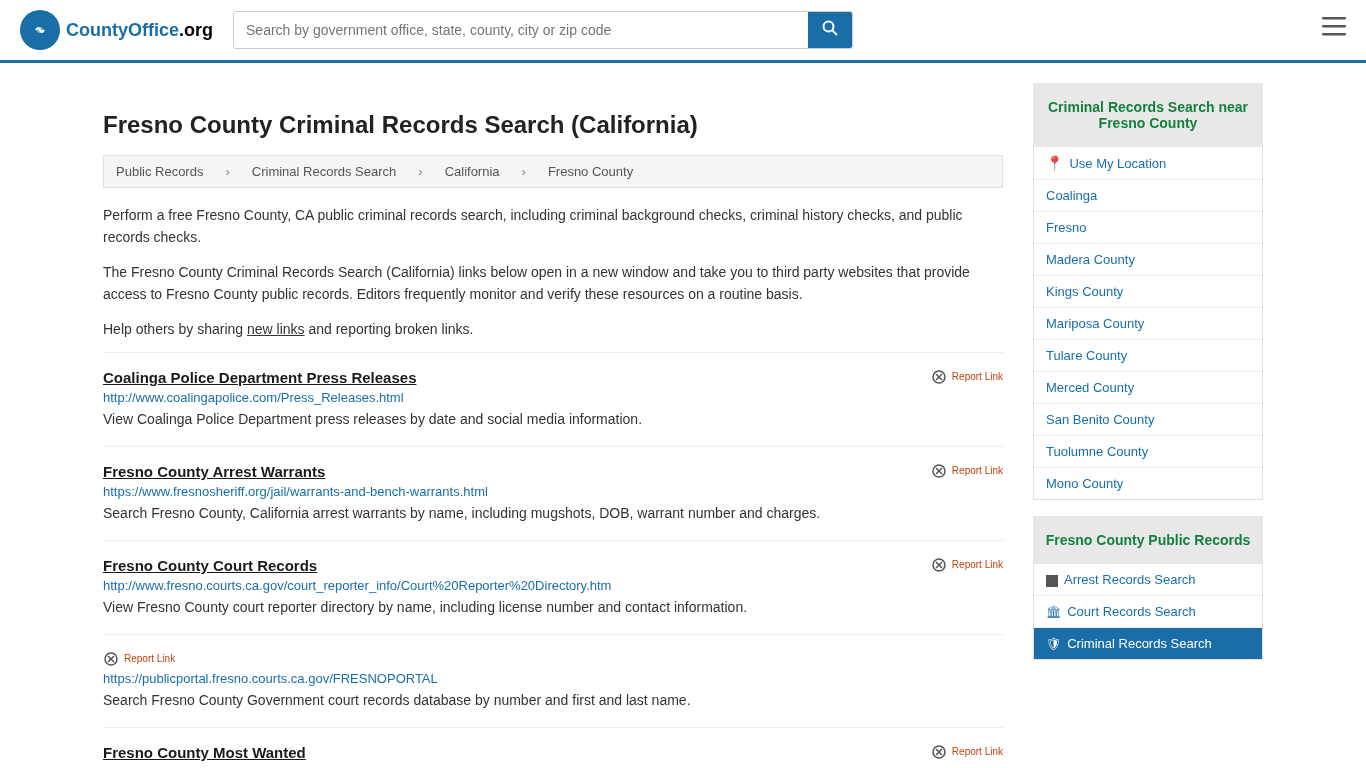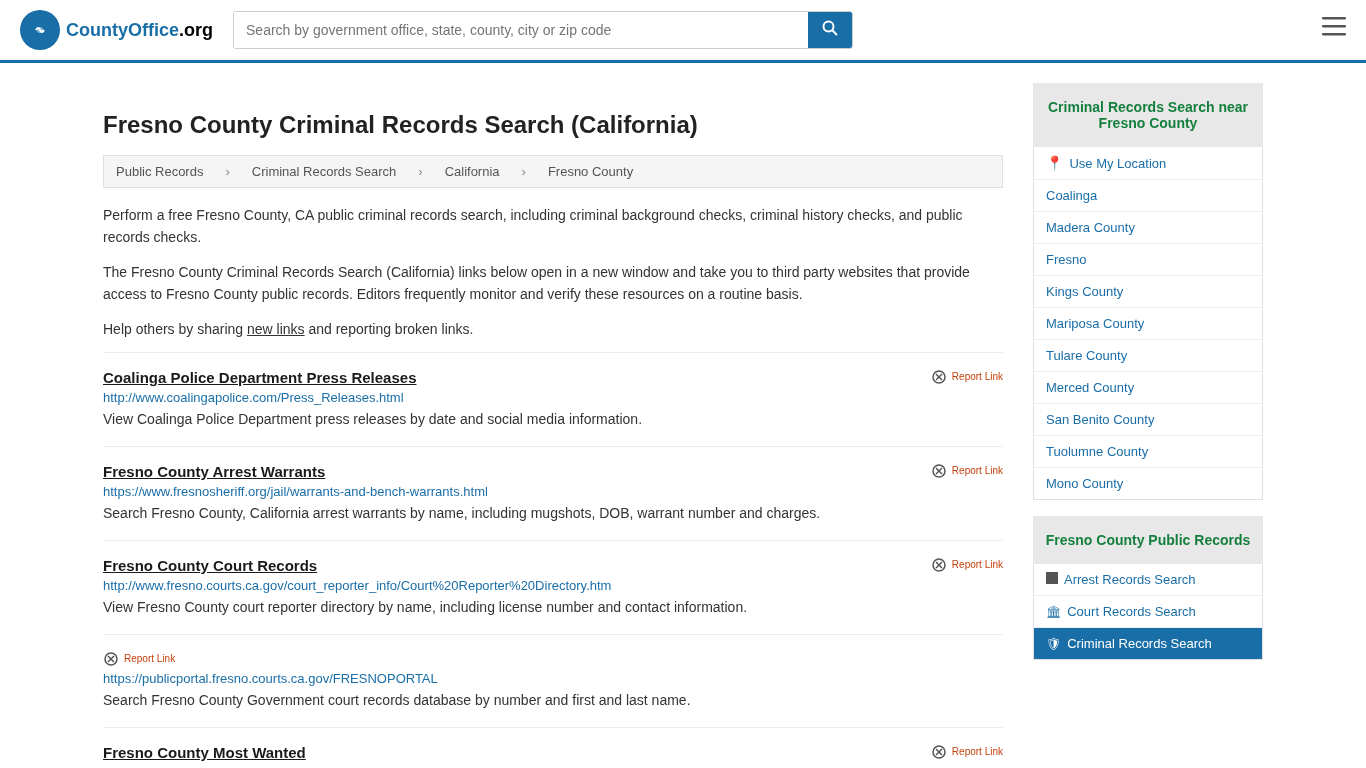--- a/index.html
+++ b/index.html
@@ -350,24 +350,24 @@
       <li class="use-location">
         <a href="#">
           <span class="loc-icon">📍</span>
           <span>Use My Location</span>
         </a>
       </li>
       <li>
           <a href="#">Coalinga</a>
         </li>
       <li>
+          <a href="#">Fresno</a>
+        </li>
+      <li>
           <a href="#">Madera County</a>
-        </li>
-      <li>
-          <a href="#">Fresno</a>
         </li>
       <li>
           <a href="#">Kings County</a>
         </li>
       <li>
           <a href="#">Mariposa County</a>
         </li>
       <li>
           <a href="#">Tulare County</a>
         </li>
@@ -381,21 +381,21 @@
           <a href="#">Tuolumne County</a>
         </li>
       <li>
           <a href="#">Mono County</a>
         </li>
     </ul>
 
     <div class="sidebar-section-title">Fresno County Public Records</div>
     <ul class="sidebar-list">
       <li>
-        <a href="#" style="display:flex;align-items:flex-start;gap:6px;">
+        <a href="#" style="display:flex;align-items:flex-end;gap:6px;">
           <span style="width:12px;height:12px;background:#555;display:inline-block;flex-shrink:0;"></span>
           <span>Arrest Records Search</span>
         </a>
       </li>
       <li>
         <a href="#" style="display:flex;align-items:center;gap:6px;">
           <span style="font-size:12px;">🏛</span>
           <span>Court Records Search</span>
         </a>
       </li>

